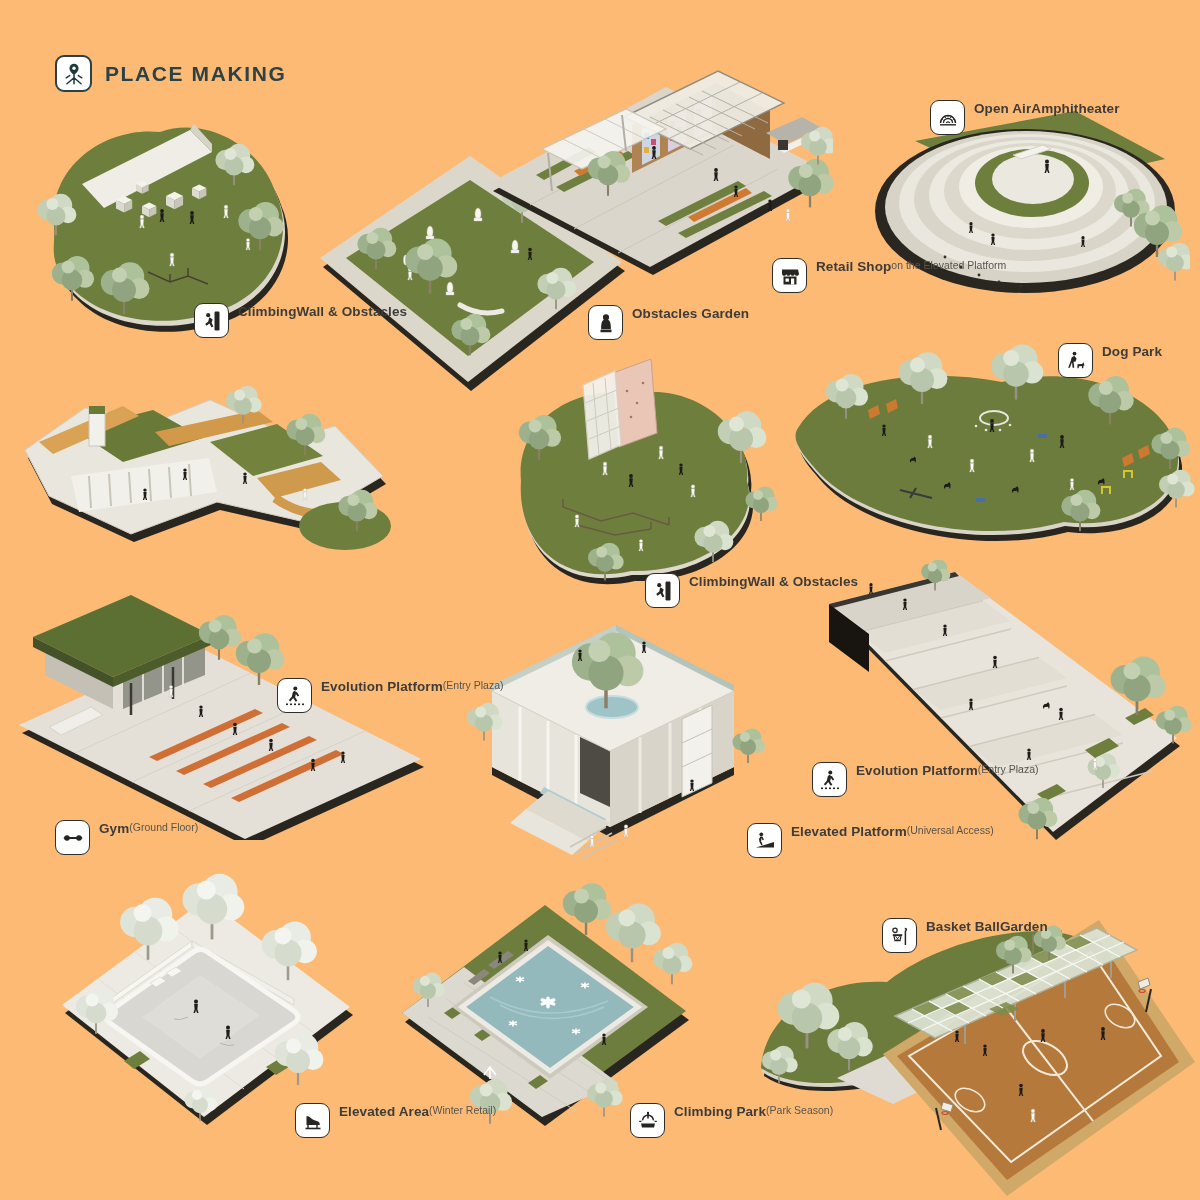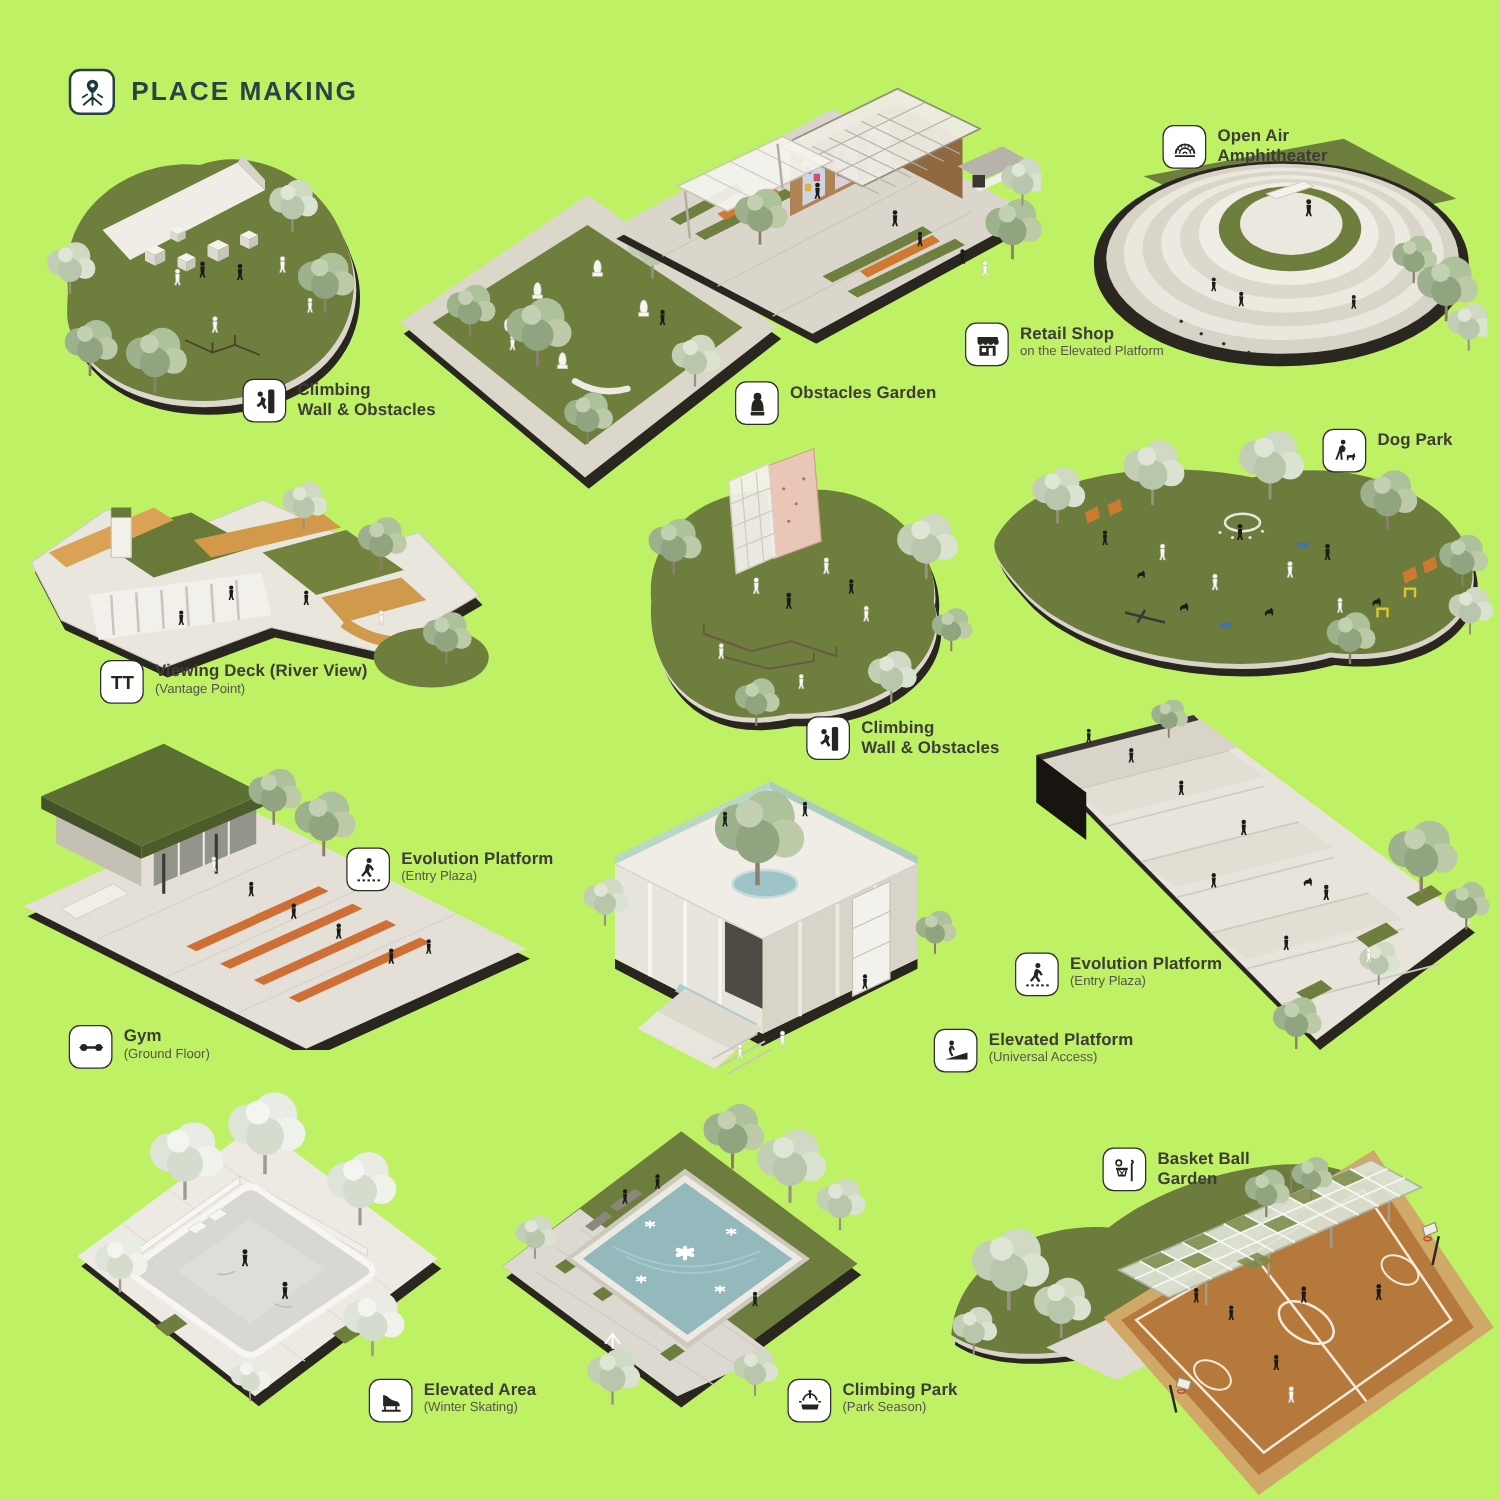--- a/index.html
+++ b/index.html
@@ -1,22 +1,22 @@
 <!DOCTYPE html>
 <html><head>
 <meta charset="utf-8">
 <style>
   *{margin:0;padding:0;box-sizing:border-box}
   html,body{width:1200px;height:1200px;background:#ffffff;font-family:"Liberation Sans",sans-serif;overflow:hidden}
-  .board{position:absolute;left:0;top:0;width:1200px;height:1200px;background:#bef264}
+  .board{position:absolute;left:0;top:0;width:1200px;height:1200px;background:#fdba74}
   .scene{position:absolute;z-index:1}
   .label{position:absolute;display:flex;align-items:flex-start;gap:9px;z-index:5;white-space:nowrap}
   .licon{width:35px;height:35px;border:1.7px solid #2e2d2a;border-radius:9px;background:#fff;display:flex;align-items:center;justify-content:center;flex:none}
   .licon svg{width:24px;height:24px;display:block}
-  .ltext{display:flex;flex-direction:column;line-height:1.18;padding-top:1px}
+  .ltext{display:flex;flex-direction:row;line-height:1.18;padding-top:1px}
   .t1{font-size:13.5px;font-weight:bold;color:#3e3c39;letter-spacing:.1px}
   .t1:empty{display:none}
   .sub{font-size:10.5px;color:#57544f}
   .sub:empty{display:none}
   .hdr{position:absolute;left:55px;top:55px;display:flex;align-items:center;gap:13px;z-index:6}
   .hicon{width:37px;height:37px;border:2px solid #284144;border-radius:9px;background:#fff;display:flex;align-items:center;justify-content:center}
   .hicon svg{width:26px;height:26px}
   .htitle{font-size:21px;font-weight:bold;color:#2b4347;letter-spacing:1.6px}
 </style>
 </head>
@@ -604,31 +604,20 @@
           </g>
           <path d="M4 18.8h16" stroke="#262522" stroke-width="1.4"></path>
         </svg>
       </span>
   <span class="ltext">
         <span class="t1">Open Air</span>
         <span class="t1">Amphitheater</span>
       </span>
 </div>
 
-<div class="label" style="left:80px;top:528px">
-  <span class="licon">
-        <svg viewBox="0 0 24 24">
-          <text x="12" y="17.5" font-family="Liberation Sans,sans-serif" font-size="15" font-weight="bold" text-anchor="middle" fill="#262522">TT</text>
-        </svg>
-      </span>
-  <span class="ltext">
-        <span class="t1">Viewing Deck (River View)</span>
-        <span class="sub">(Vantage Point)</span>
-      </span>
-</div>
 
 <div class="label" style="left:645px;top:573px">
   <span class="licon">
         <svg viewBox="0 0 24 24">
           <rect x="14.5" y="2.5" width="5" height="19" rx="1.2" fill="#262522"></rect>
           <circle cx="8.2" cy="6.2" r="2.1" fill="#262522"></circle>
           <path d="M9.5 8.2l3.2 2.2-1.1 3.4 1.8 3.6-2 .9-1.9-3.8-2.9 2.2-1.4-1.6 3.1-2.6.6-3.1z" fill="#262522"></path>
         </svg>
       </span>
   <span class="ltext">
@@ -725,21 +714,21 @@
 <div class="label" style="left:295px;top:1103px">
   <span class="licon">
         <svg viewBox="0 0 24 24">
           <path d="M5.5 7c3.5.4 4.5 2.6 6.8 3.7 2.3 1.1 5.2 1 6.2 3.1l.3 2.2H5.5z" fill="#262522"></path>
           <path d="M4.5 19.5h15" stroke="#262522" stroke-width="1.6"></path>
           <path d="M7 16v3.5M16 16v3.5" stroke="#262522" stroke-width="1.4"></path>
         </svg>
       </span>
   <span class="ltext">
         <span class="t1">Elevated Area</span>
-        <span class="sub">(Winter Skating)</span>
+        <span class="sub">(Winter Retail)</span>
       </span>
 </div>
 
 <div class="label" style="left:630px;top:1103px">
   <span class="licon">
         <svg viewBox="0 0 24 24">
           <circle cx="12" cy="4" r="1.2" fill="#262522"></circle>
           <path d="M12 4.5v5" stroke="#262522" stroke-width="1.6"></path>
           <path d="M12 6c-3 .4-5 2.4-5.5 5.4M12 6c3 .4 5 2.4 5.5 5.4" fill="none" stroke="#262522" stroke-width="1.4"></path>
           <path d="M5 14.5h14l-1 4H6z" fill="#262522"></path>

